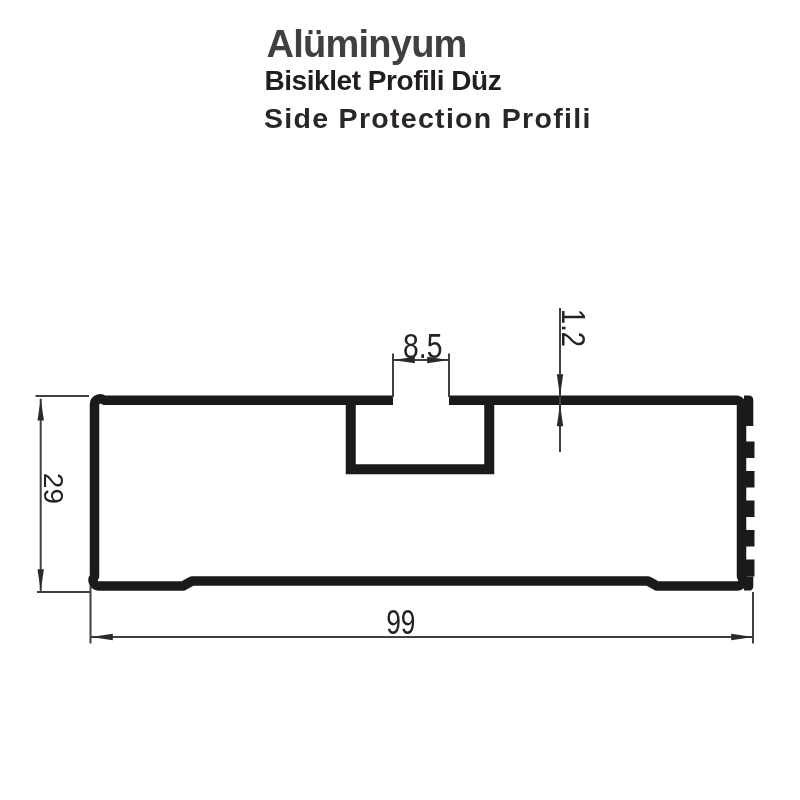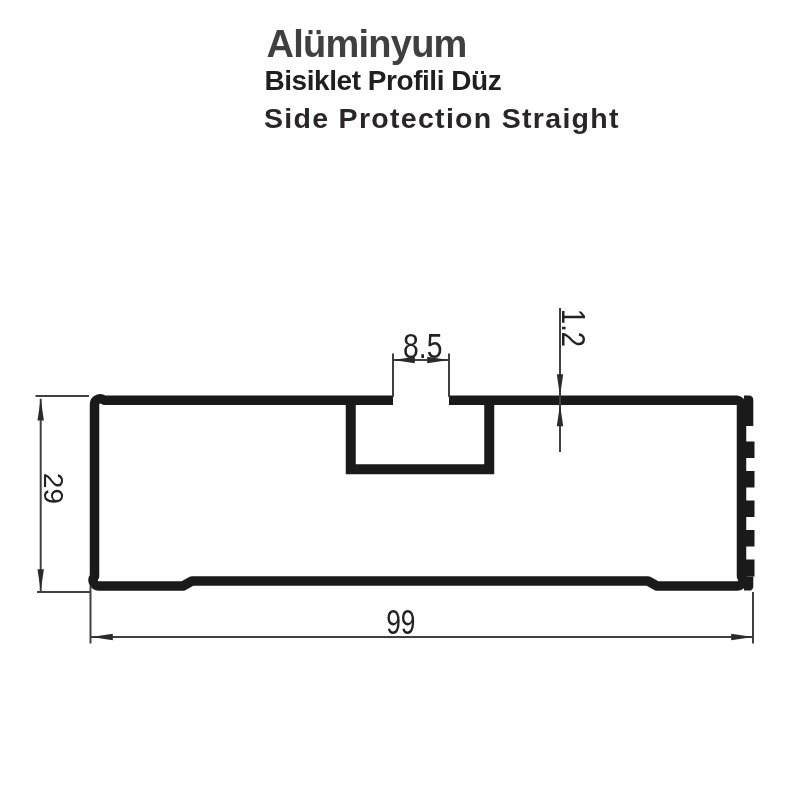--- a/index.html
+++ b/index.html
@@ -13,21 +13,21 @@
       color:#2a2627;letter-spacing:1.3px;line-height:32px;}
   svg{position:absolute;left:0;top:0;}
 </style>
 </head>
 <body>
 
 <div class="t1">Alüminyum</div>
 
 <div class="t2">Bisiklet Profili Düz</div>
 
-<div class="t3">Side Protection Straight</div>
+<div class="t3">Side Protection Profili</div>
 
 <svg width="800" height="800" viewBox="0 0 800 800">
 
   <path d="M 393 400.25 L 104 400.25 A 5.75 5.75 0 0 0 94.5 404.5 L 94.5 576.5 A 5.75 5.75 0 0 0 98.75 586 L 183 586 L 192 581 L 648 581 L 657 586 L 737.25 586 A 5.75 5.75 0 0 0 741.5 576.5 L 741.5 404.5 A 5.75 5.75 0 0 0 737.25 400.25 L 449 400.25" fill="none" stroke="#1a1a1a" stroke-width="9.5" stroke-linejoin="round"></path>
 
   <path d="M 350.75 398 L 350.75 469.25 L 489.25 469.25 L 489.25 398" fill="none" stroke="#1a1a1a" stroke-width="10" stroke-linejoin="miter"></path>
 
   <path d="M 744 395.6 L 749 395.6 A 4.2 4.2 0 0 1 753.3 399.8 L 753.3 426 L 744 426 Z" fill="#1a1a1a"></path>
 
   <rect x="744" y="441.5" width="10.5" height="16.5" fill="#1a1a1a"></rect>

